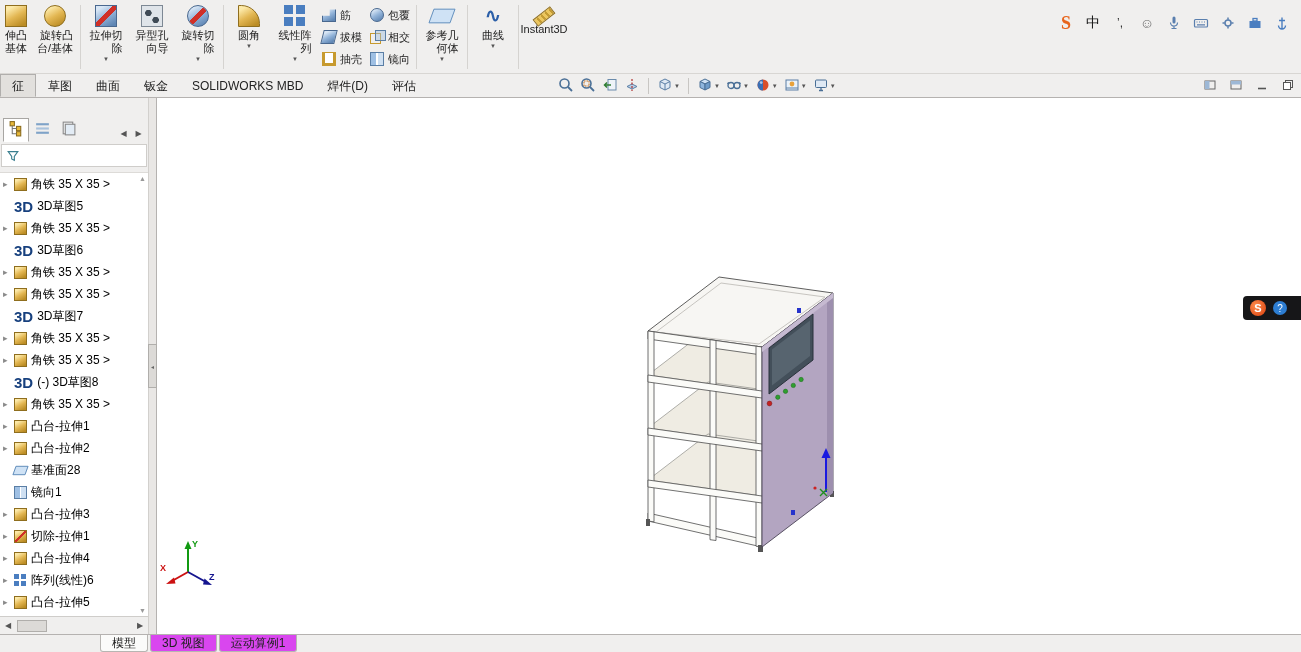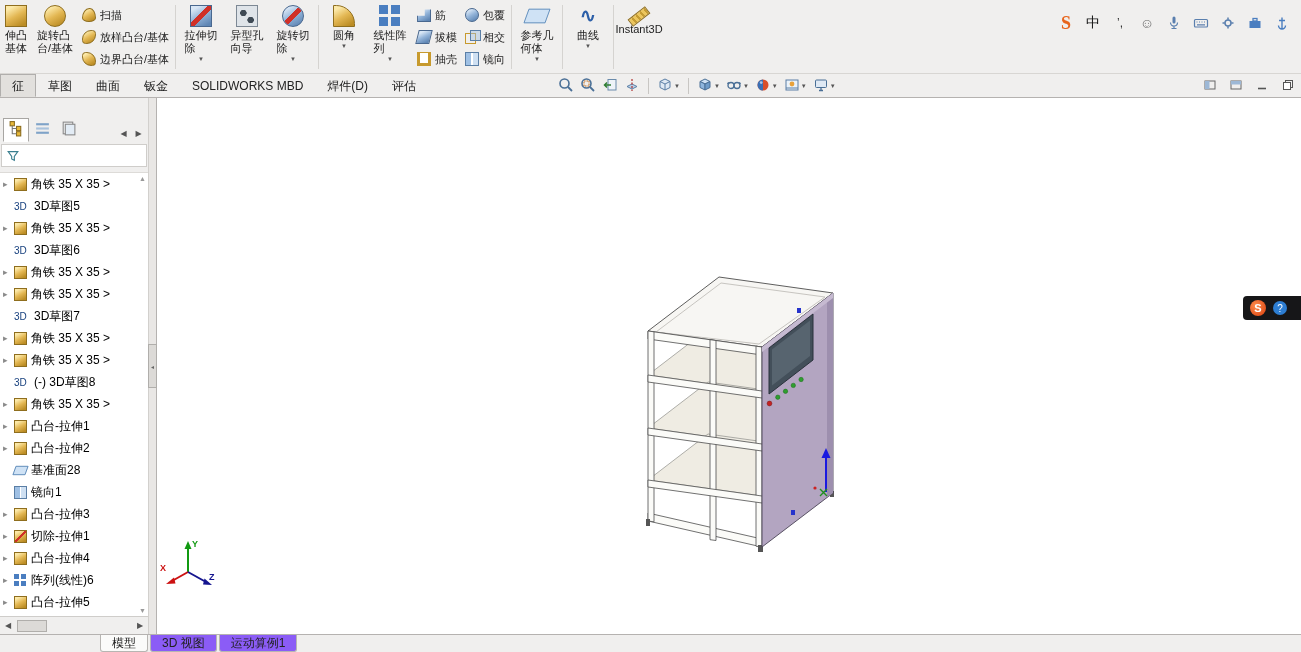--- a/index.html
+++ b/index.html
@@ -4,21 +4,21 @@
 <style>
   * { margin:0; padding:0; box-sizing:border-box; }
   html,body { width:1301px; height:652px; overflow:hidden; }
   body { font-family:"Liberation Sans", sans-serif; font-size:12px; background:#fff; position:relative; color:#1a1a1a; }
 
   
   .ribbon { position:absolute; left:0; top:0; width:1301px; height:74px; background:#f0efee; border-bottom:1px solid #d8d6d3; }
   .ribbon-groups { display:flex; align-items:flex-start; height:72px; padding-top:2px; }
   .rb-big { width:46px; display:flex; flex-direction:column; align-items:center; padding-top:3px; cursor:default; }
   .rb-big.clipped { width:32px; overflow:hidden; }
-  .rb-big .lbl { font-size:11px; line-height:13px; text-align:left; white-space:pre-line; color:#222; margin-top:2px; }
+  .rb-big .lbl { font-size:11px; line-height:13px; text-align:right; white-space:pre-line; color:#222; margin-top:2px; }
   .rb-big .caret { font-size:6px; color:#555; margin-top:1px; }
   .rb-stack { display:flex; flex-direction:column; justify-content:flex-start; padding:2px 4px 0 4px; }
   .rb-stack .srow { display:flex; align-items:center; height:22px; white-space:nowrap; }
   .rb-stack .slbl { font-size:11px; color:#222; margin-left:4px; }
   .rsep { width:1px; height:64px; background:#d5d3d0; margin:3px 2px 0 2px; flex:none; }
 
   
   .ic { display:inline-block; flex:none; }
   .ic24 { width:22px; height:22px; }
   .ic16 { width:14px; height:14px; }
@@ -86,21 +86,21 @@
   .tree { position:absolute; left:0; top:74px; width:148px; height:444px; background:#fff; overflow:hidden; border-top:1px solid #dddbd8; }
   .trow { display:flex; align-items:center; height:22px; padding-left:3px; white-space:nowrap; cursor:default; }
   .tarrow { width:11px; font-size:9px; color:#8a8a8a; flex:none; }
   .t-ic { width:13px; height:13px; margin-right:4px; flex:none; display:inline-block; }
   .t-cube { background:linear-gradient(150deg,#fce9a8 15%,#e3b753 50%,#bb8c24 90%); border:1px solid #8f6e1e; }
   .t-plane { background:#cfe2f5; border:1px solid #5a87b5; transform:skewX(-20deg) scaleY(.7); }
   .t-mirror { background:linear-gradient(90deg,#9fc0e4 0 42%,#fff 42% 58%,#cfe0f2 58%); border:1px solid #5a7ea5; }
   .t-pattern { border:none;
     background-image:linear-gradient(#4a7ec0,#4a7ec0),linear-gradient(#4a7ec0,#4a7ec0),linear-gradient(#4a7ec0,#4a7ec0),linear-gradient(#4a7ec0,#4a7ec0);
     background-size:5px 5px; background-position:0 0,7px 0,0 7px,7px 7px; background-repeat:no-repeat; }
-  .t-3d { border:none; width:auto; min-width:16px; font-weight:normal; font-size:10px; color:#17407e; line-height:13px; }
+  .t-3d { border:none; width:auto; min-width:16px; font-weight:bold; font-size:15px; color:#17407e; line-height:13px; }
   .tlabel { font-size:12px; color:#000; }
   .vhint { position:absolute; right:2px; font-size:7px; color:#999; }
   .hscroll { position:absolute; left:0; bottom:0; width:148px; height:18px; background:#f0efee; border-top:1px solid #cfcdca; display:flex; align-items:center; }
   .sbtn { width:16px; height:16px; font-size:8px; color:#555; display:flex; align-items:center; justify-content:center; cursor:default; }
   .sthumb { width:30px; height:12px; background:#dcdad7; border:1px solid #b0aeab; margin-left:1px; }
   .sbtn.right { margin-left:auto; }
 
   .splitter { position:absolute; left:148px; top:98px; width:9px; height:536px; background:#e9e7e5; border-left:1px solid #d2d0cd; border-right:1px solid #b5b2b0; }
   .split-handle { position:absolute; left:148px; top:344px; width:9px; height:44px; background:#dcdad7; border:1px solid #b0aeab; font-size:6px; color:#666; display:flex; align-items:center; justify-content:center; cursor:default; }
 
@@ -109,51 +109,37 @@
   .viewport svg.scene { position:absolute; left:0; top:0; }
   svg text { font-family:"Liberation Sans", sans-serif; font-weight:bold; }
 
   .resfly { position:absolute; right:0; top:296px; height:24px; width:58px; background:#161618; border-radius:4px 0 0 4px; display:flex; align-items:center; gap:7px; padding:0 7px; }
   .res-s { color:#fff; background:radial-gradient(circle at 35% 35%,#ff8a4a,#d8400f); border-radius:50%; width:16px; height:16px; font-weight:bold; font-size:11px; display:flex; align-items:center; justify-content:center; }
   .res-h { background:#2d7dd2; color:#fff; border-radius:50%; width:14px; height:14px; font-size:10px; display:flex; align-items:center; justify-content:center; }
 
   
   .bottombar { position:absolute; left:0; top:634px; width:1301px; height:18px; background:#f0efee; border-top:1px solid #b5b2b0; display:flex; align-items:flex-start; }
   .bottom-tabs { display:flex; margin-left:100px; }
-  .btab { height:17px; line-height:16px; padding:0 11px; font-size:12px; color:#222; background:#8b5cf6; border:1px solid #b7b5b2; border-top:none; margin-right:2px; border-radius:0 0 3px 3px; cursor:default; white-space:nowrap; }
+  .btab { height:17px; line-height:16px; padding:0 11px; font-size:12px; color:#222; background:#d946ef; border:1px solid #b7b5b2; border-top:none; margin-right:2px; border-radius:0 0 3px 3px; cursor:default; white-space:nowrap; }
   .btab.active { background:#fbfbfa; }
 </style>
 </head>
 <body data-name="solidworks-window">
 
 <div class="ribbon" data-name="ribbon">
   <div class="ribbon-groups" id="ribbon-groups" data-name="ribbon-groups">
       <div class="rb-big clipped" data-name="extruded-boss-button">
         <span class="ic ic24 gold" data-name="boss-extrude-icon"></span>
         <div class="lbl" data-name="extruded-boss-button-label">伸凸
 基体</div>
       </div>
       <div class="rb-big" data-name="revolved-boss-button">
         <span class="ic ic24 gold round" data-name="revolve-boss-icon"></span>
         <div class="lbl" data-name="revolved-boss-button-label">旋转凸
 台/基体</div>
-      </div>
-      <div class="rb-stack" data-name="ribbon-stack">
-        <div class="srow" data-name="swept-boss-button">
-          <span class="ic ic16 gold pill" data-name="sweep-icon"></span>
-          <span class="slbl" data-name="swept-boss-button-label">扫描</span>
-        </div>
-        <div class="srow" data-name="lofted-boss-button">
-          <span class="ic ic16 gold loft" data-name="loft-icon"></span>
-          <span class="slbl" data-name="lofted-boss-button-label">放样凸台/基体</span>
-        </div>
-        <div class="srow" data-name="boundary-boss-button">
-          <span class="ic ic16 gold loft2" data-name="boundary-icon"></span>
-          <span class="slbl" data-name="boundary-boss-button-label">边界凸台/基体</span>
-        </div>
       </div>
       <div class="rsep" data-name="ribbon-separator"></div>
       <div class="rb-big" data-name="extruded-cut-button">
         <span class="ic ic24 blue cutline" data-name="extruded-cut-icon"></span>
         <div class="lbl" data-name="extruded-cut-button-label">拉伸切
 除</div>
         <div class="caret" data-name="dropdown-caret-icon">▼</div>
       </div>
       <div class="rb-big" data-name="hole-wizard-button">
         <span class="ic ic24 holes" data-name="hole-wizard-icon"></span>

